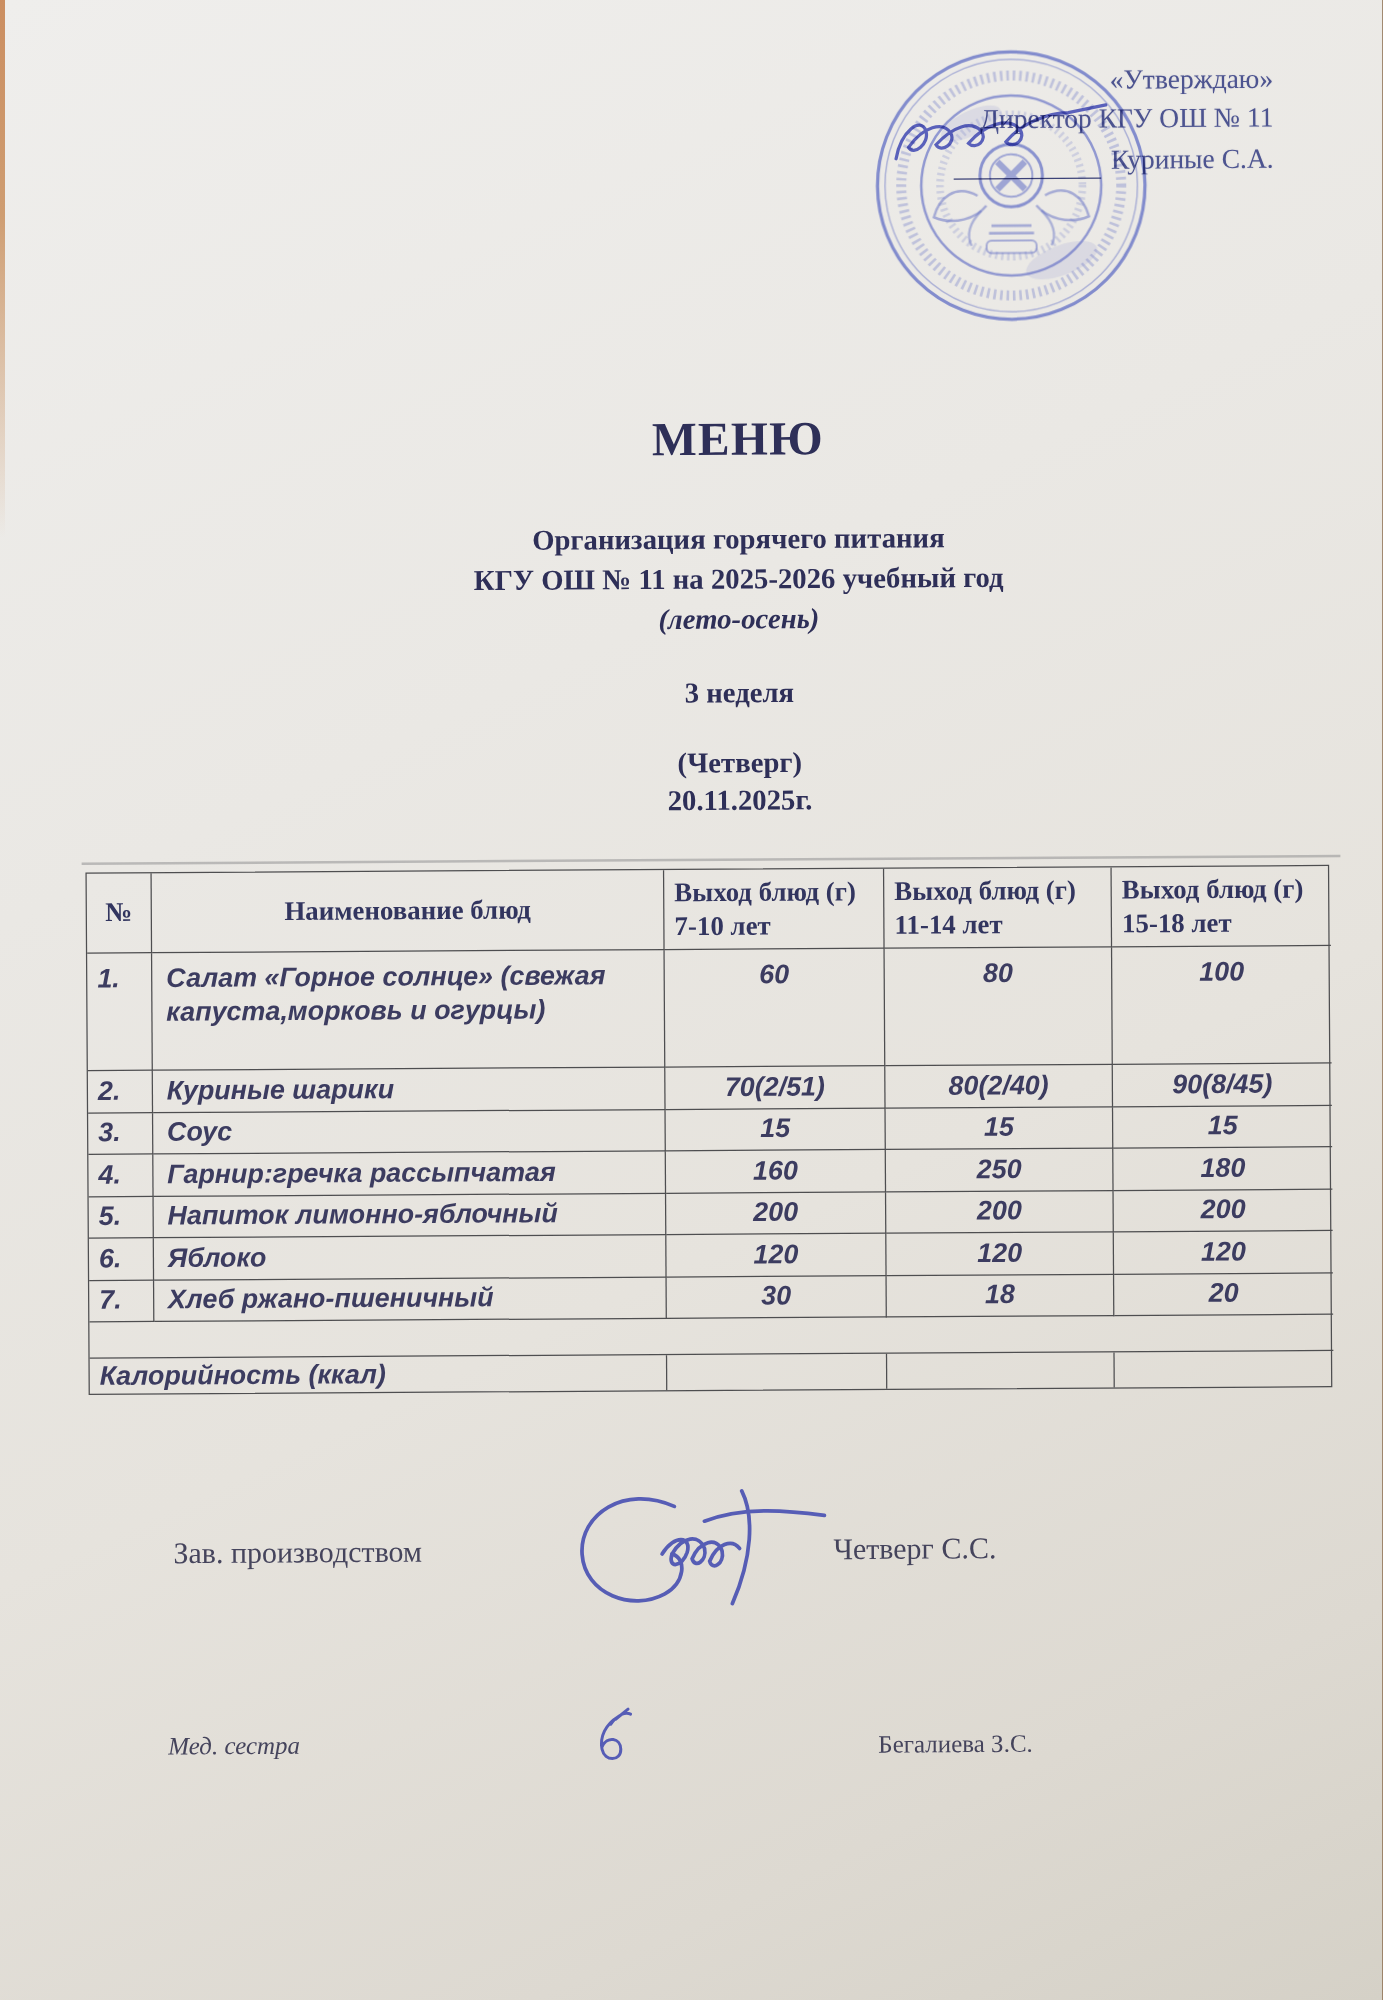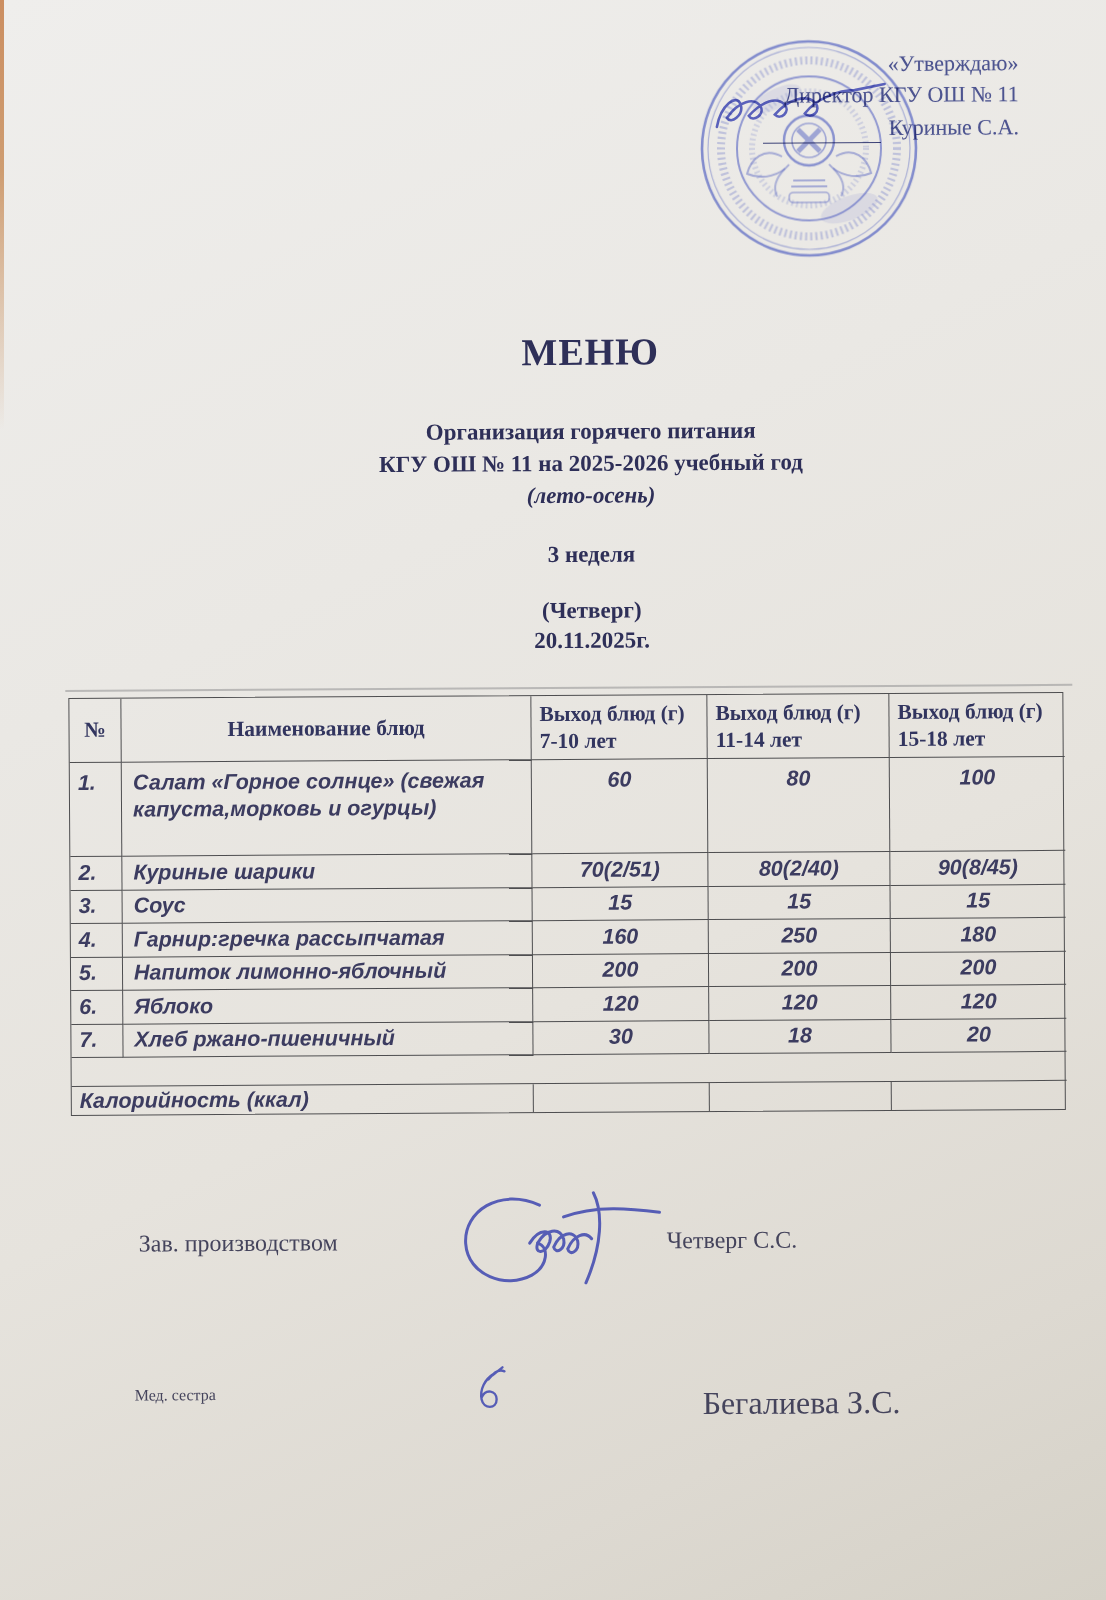--- a/index.html
+++ b/index.html
@@ -80,22 +80,22 @@
   .td.val{justify-content:center;text-align:center;}
   .td.name{padding-left:11px;}
   .r1{align-items:flex-start;padding-top:7px;}
   .rowspacer{grid-column:1 / -1;border-right:none;border-bottom:1.5px solid #4e4e50;}
   .cal-label{grid-column:1 / 3;border-bottom:none;}
   .cal-empty{border-bottom:none;}
   
   .sig-section{position:absolute;left:0;top:0;width:1106px;height:1600px;pointer-events:none;}
   .sig-role1{position:absolute;left:135px;top:1228px;font-size:24px;color:#45445c;}
   .sig-name1{position:absolute;left:663px;top:1228px;font-size:24px;color:#45445c;}
-  .sig-role2{position:absolute;left:130px;top:1384px;font-size:16px;color:#45445c;}
-  .sig-name2{position:absolute;left:698px;top:1386px;font-size:32px;color:#45445c;}
+  .sig-role2{position:absolute;left:130px;top:1384px;font-size:20px;color:#45445c;font-style:italic;}
+  .sig-name2{position:absolute;left:698px;top:1386px;font-size:20px;color:#45445c;}
   .zav-sig{position:absolute;left:438px;top:1185px;mix-blend-mode:multiply;}
   .med-sig{position:absolute;left:462px;top:1363px;mix-blend-mode:multiply;}
 </style>
 </head>
 <body>
 
 <div class="photo">
   <div class="edge-sliver"></div>
 
   <div class="content">

